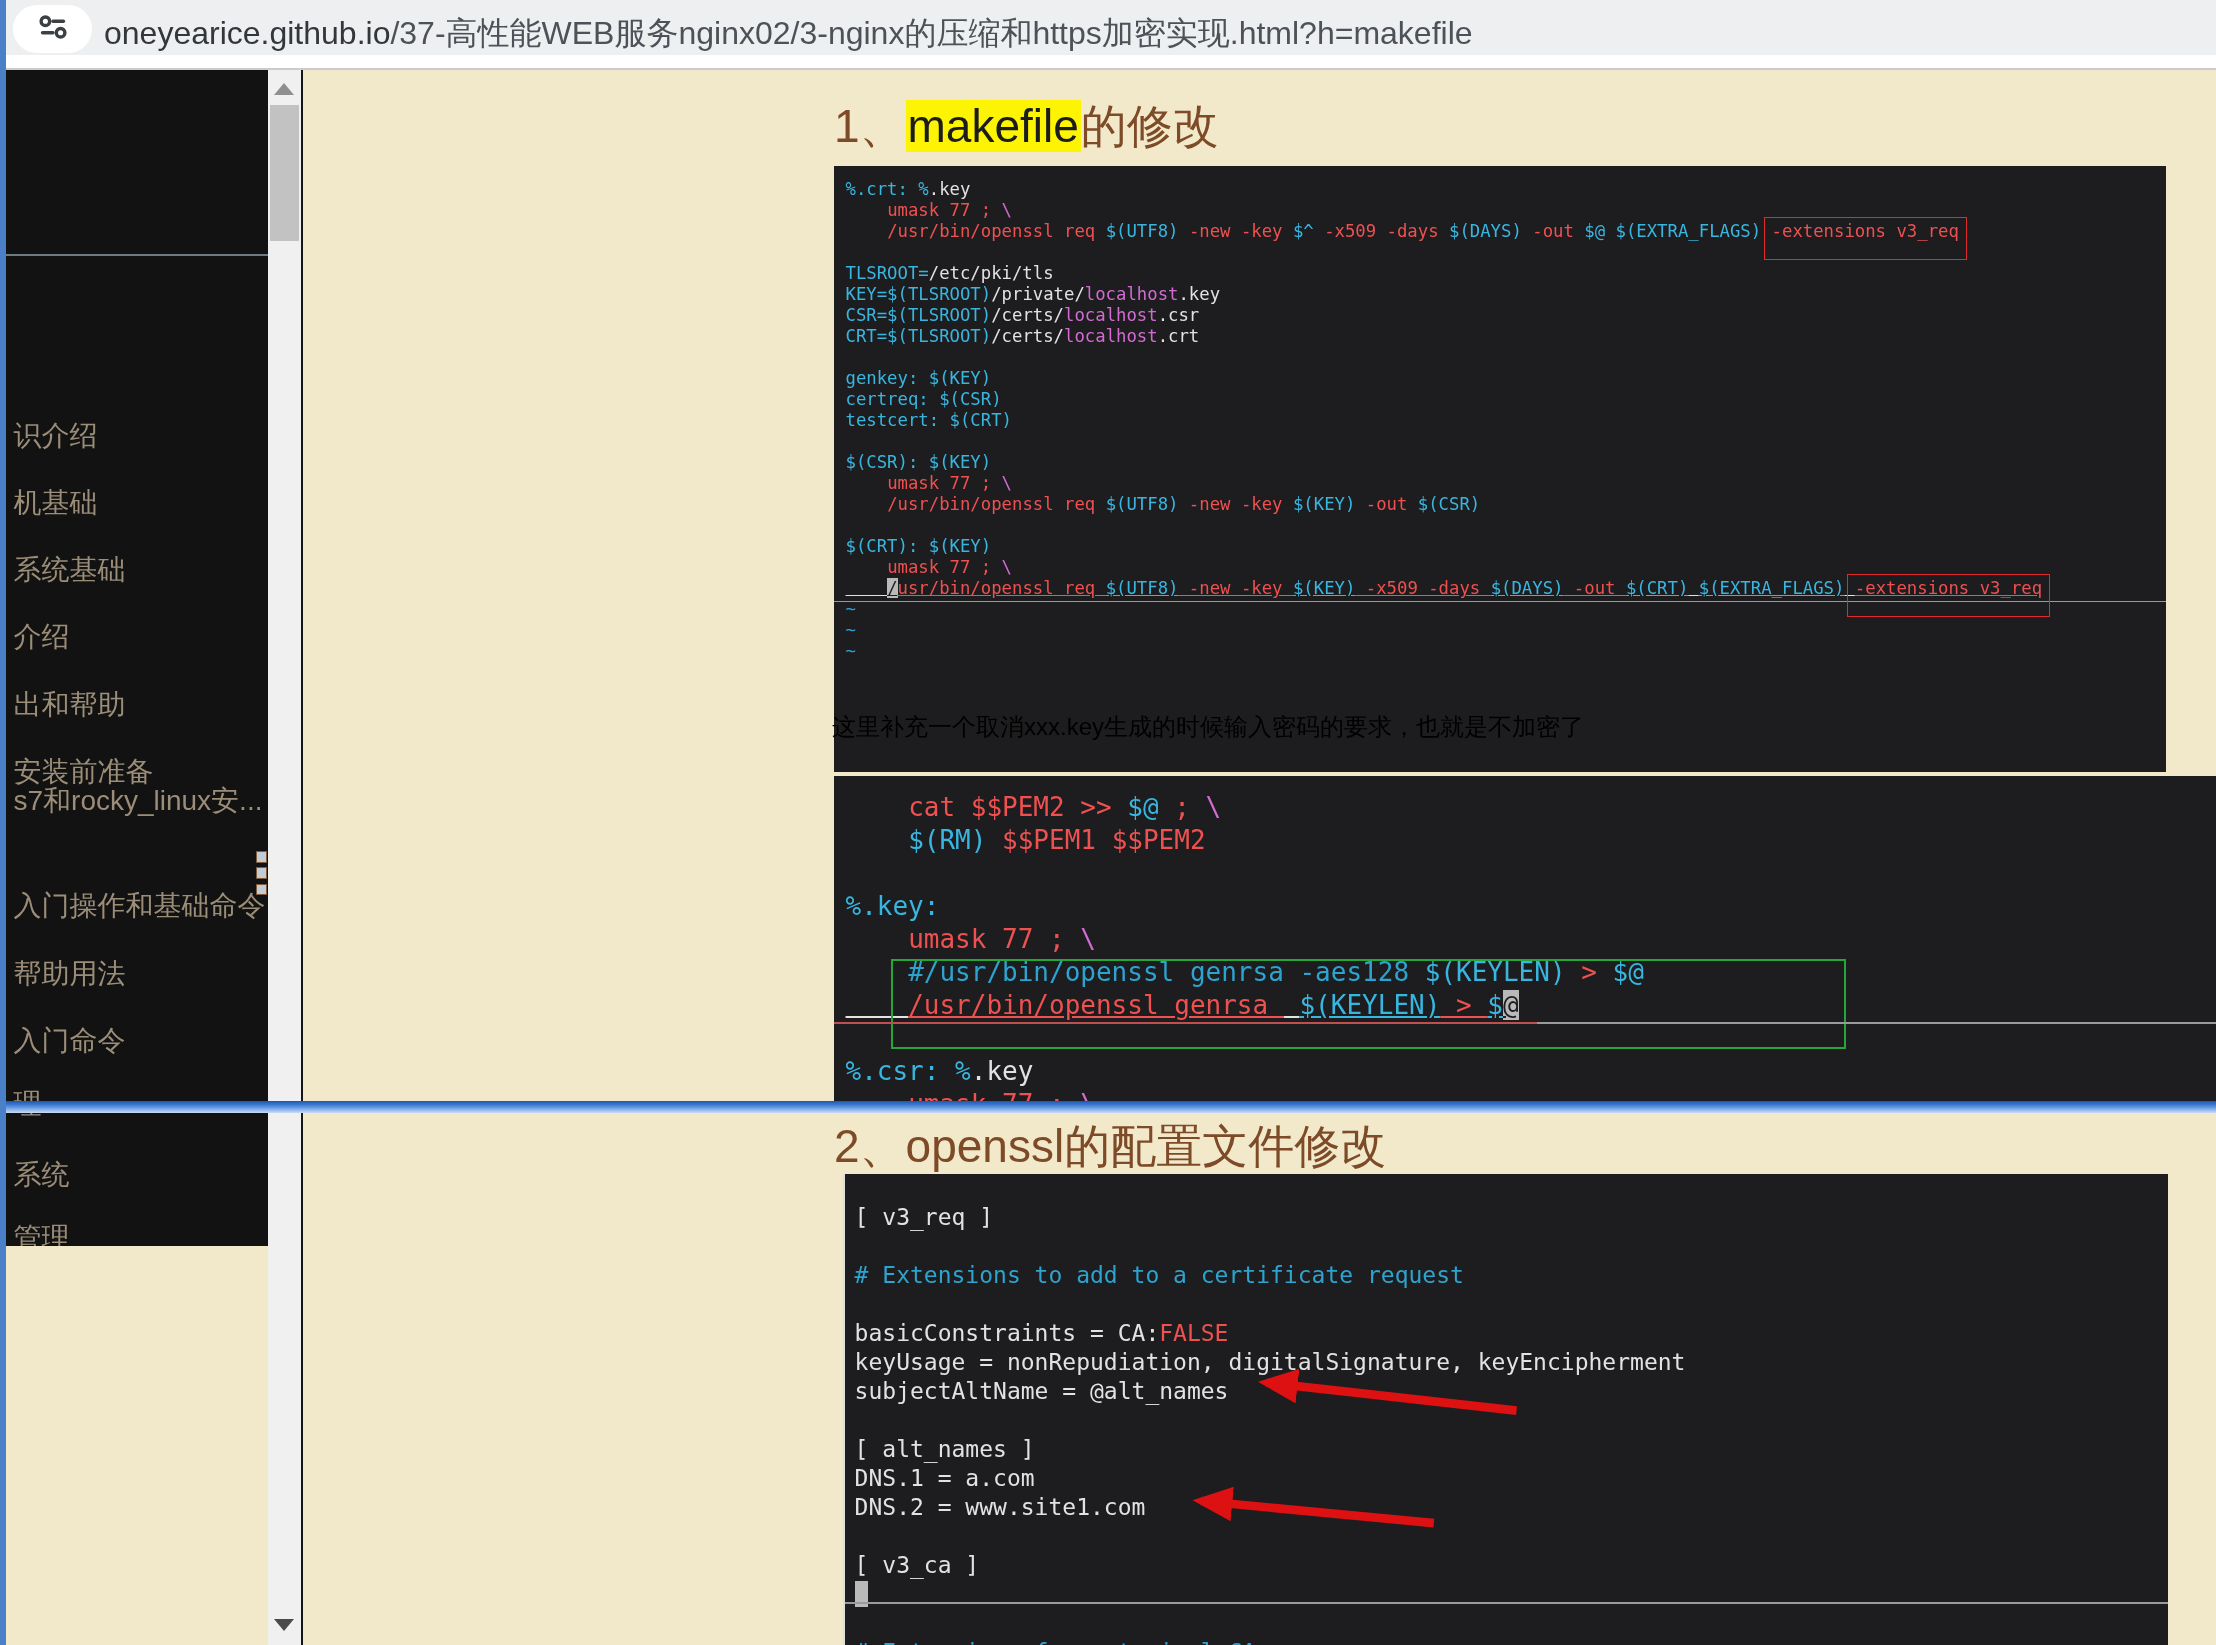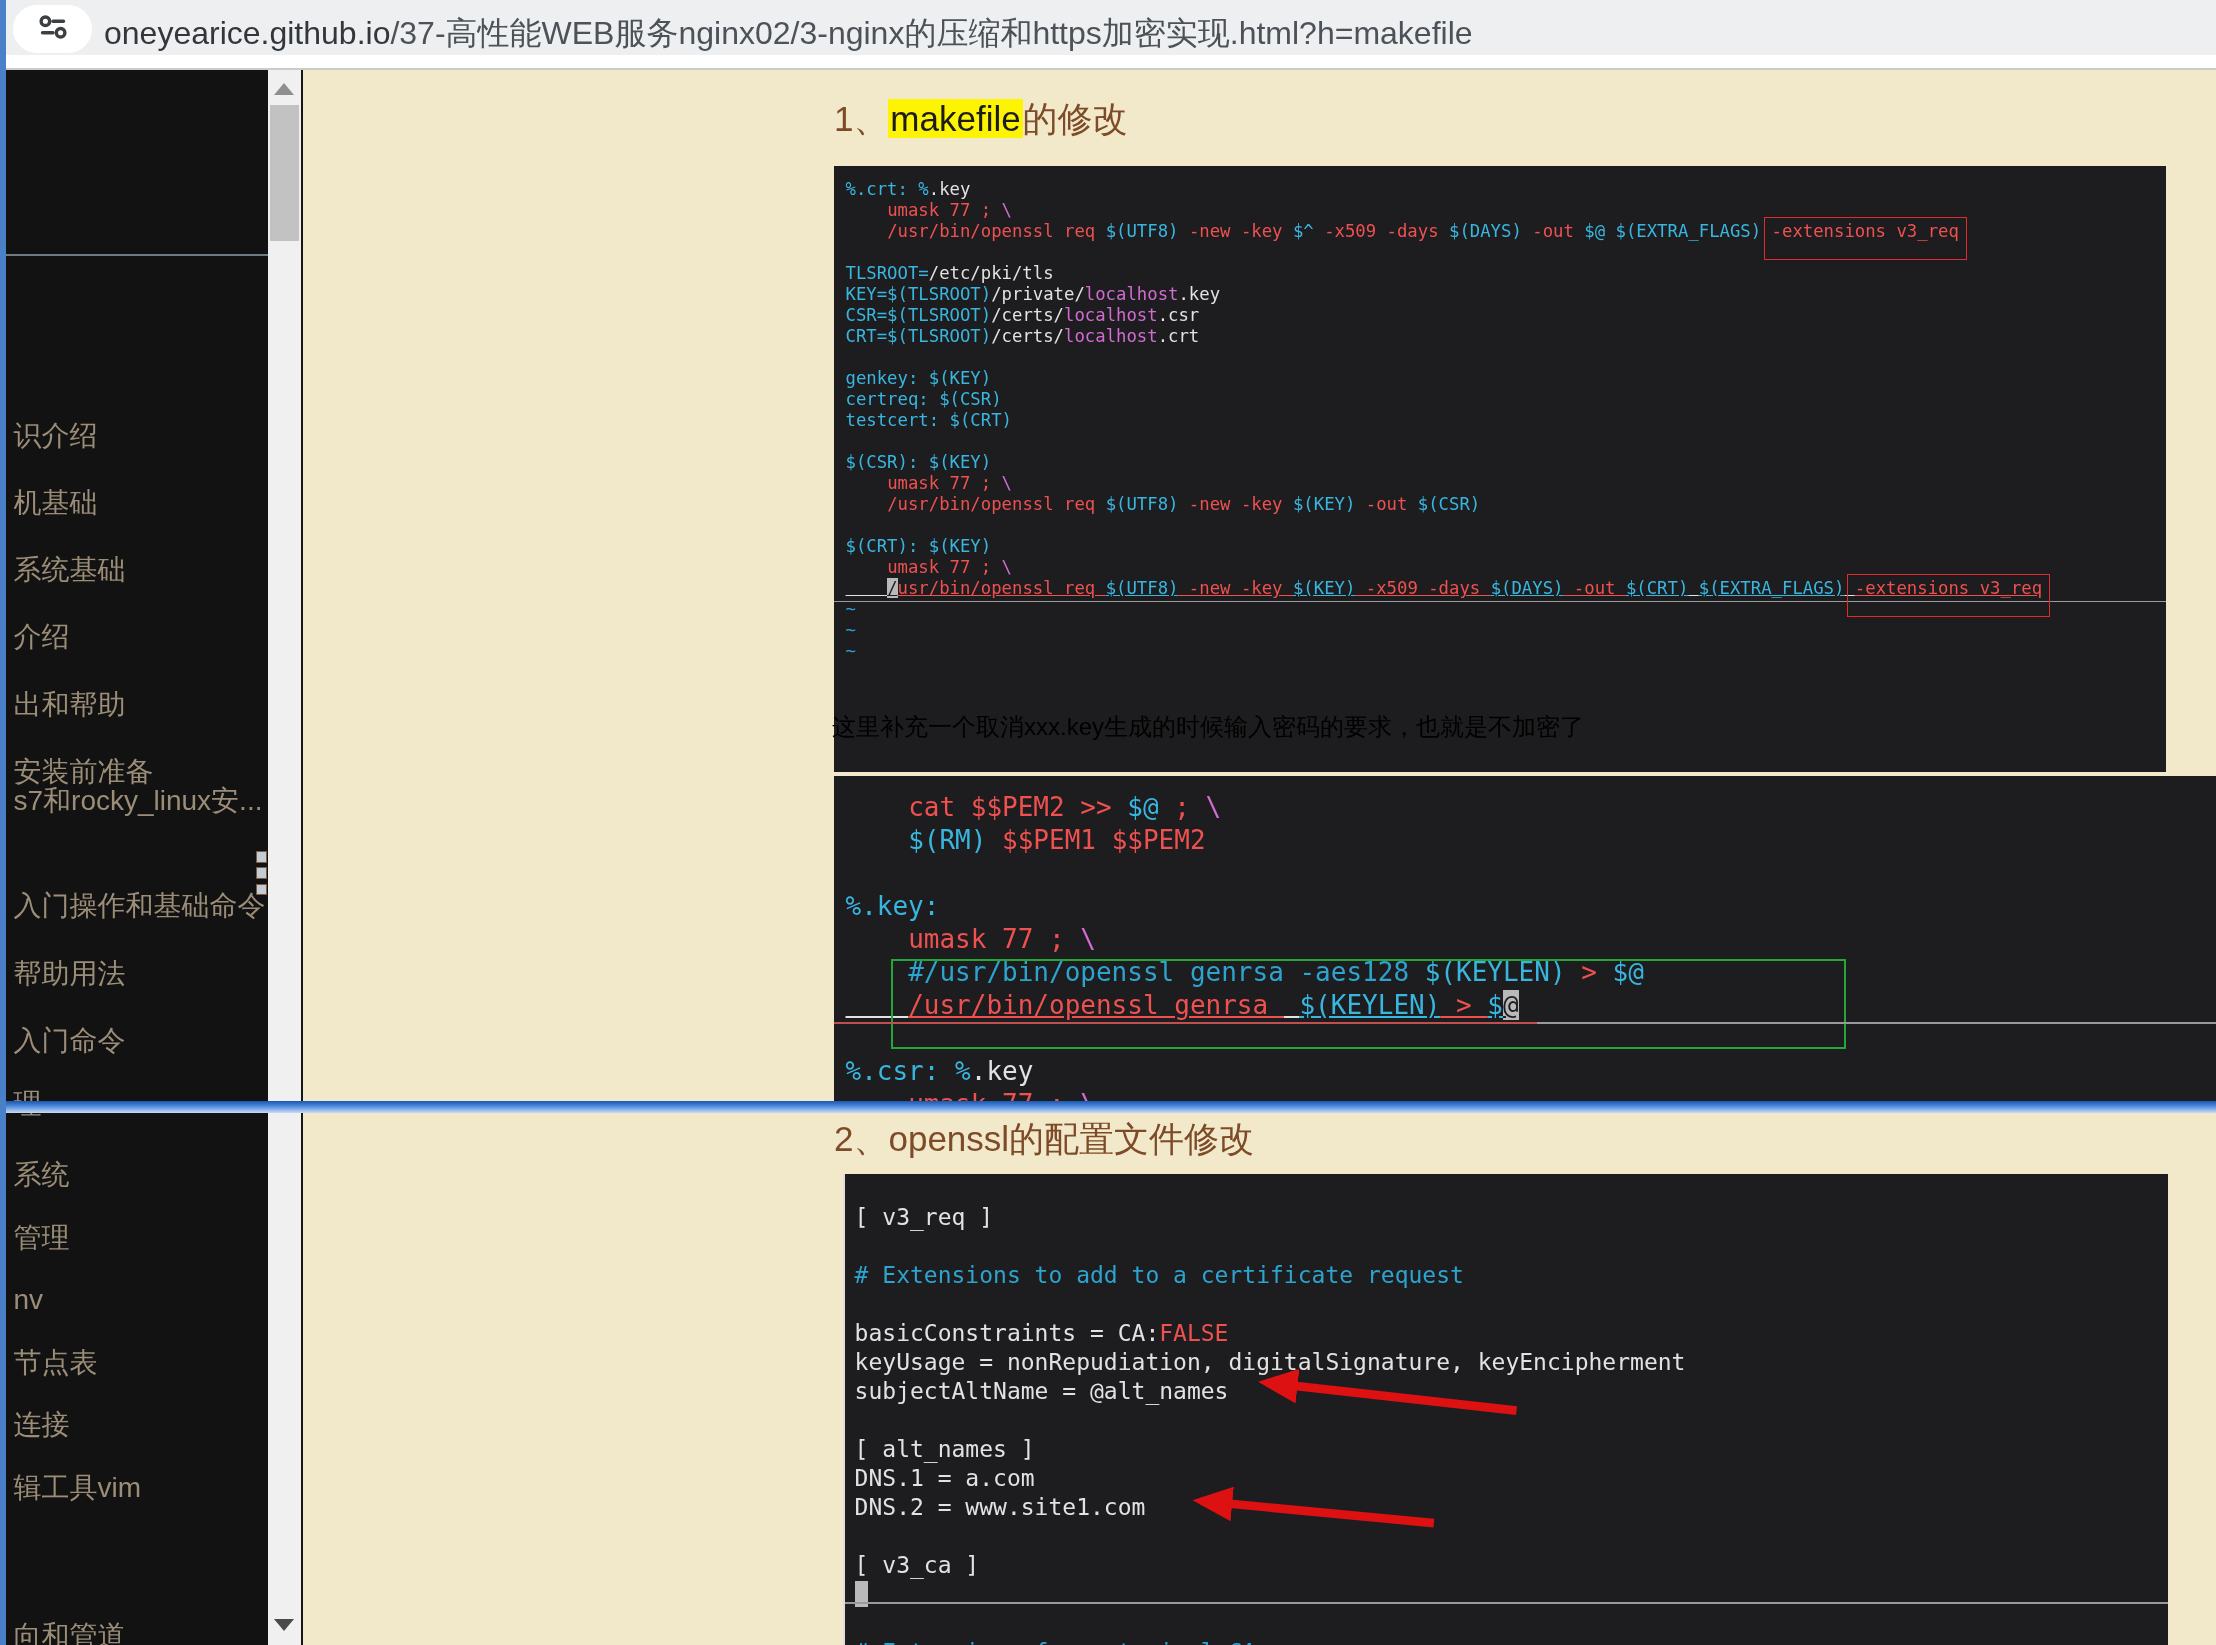--- a/index.html
+++ b/index.html
@@ -12,38 +12,38 @@
   .topborder{position:absolute;left:0;top:68px;width:2216px;height:1.9px;background:#c9cbcd;z-index:30;}
   .site-pill{position:absolute;left:13.4px;top:4.8px;width:79px;height:48px;border-radius:25px;background:#fff;
              display:flex;align-items:center;justify-content:center;}
   .urlbar{position:absolute;left:104px;top:11.5px;font-size:32px;color:#33373c;white-space:nowrap;z-index:31;}
   .url-path{color:#4c5258;}
 
   
   .blue-edge{position:absolute;left:0;top:0;width:5.8px;height:1646px;background:#4a80c8;z-index:60;}
 
   
-  .sidebar{position:absolute;left:5.8px;top:70px;width:262px;height:1576px;background:#121212;overflow:hidden;}
+  .sidebar{position:absolute;left:5.8px;top:70px;width:262px;height:1176px;background:#121212;overflow:hidden;}
   .sb-divider{position:absolute;left:0;top:184px;width:262px;height:1.9px;background:#6f7b82;}
   .sb-item{position:absolute;left:7.7px;height:31px;font-size:28px;line-height:31px;color:#9b8d77;white-space:nowrap;}
   .grip{position:absolute;left:250px;top:781px;display:flex;flex-direction:column;gap:4.8px;}
   .grip span{width:9.6px;height:9.6px;background:#c3cbd4;border:1px solid #7d5a3c;display:block;}
 
   
   .scrolltrack{position:absolute;left:268px;top:70px;width:33px;height:1576px;background:#f0f0f0;}
   .tri-up{position:absolute;left:5.8px;top:12.5px;width:0;height:0;
           border-left:10.6px solid transparent;border-right:10.6px solid transparent;border-bottom:12.5px solid #8f8f8f;}
   .scroll-thumb{position:absolute;left:1.9px;top:35px;width:29px;height:136px;background:#c2c2c2;}
   .tri-down{position:absolute;left:5.8px;top:1549px;width:0;height:0;
           border-left:10.6px solid transparent;border-right:10.6px solid transparent;border-top:12.5px solid #4a4a4a;}
   .vborder{position:absolute;left:301px;top:70px;width:1.9px;height:1576px;background:#161616;}
 
   
   .content-bg{position:absolute;left:303px;top:70px;width:1914px;height:1576px;background:#f2e9cb;}
-  .h-doc{position:absolute;font-size:35px;color:#7d4b28;white-space:nowrap;font-weight:400;}
+  .h-doc{position:absolute;font-size:46px;color:#7d4b28;white-space:nowrap;font-weight:400;}
   #h1{left:834px;top:96px;}
   #h2{left:834px;top:1116px;}
   .hl{background:#fdf403;color:#1c1c1c;padding:0 1.9px;}
   .para{position:absolute;left:832px;top:711px;font-size:24px;color:#000000;white-space:nowrap;}
 
   
   .code{position:absolute;background:#1d1d1f;box-sizing:border-box;font-family:"DejaVu Sans Mono",monospace;}
   .code .cl{white-space:pre;}
   #code1{left:834px;top:166px;width:1332px;height:606px;padding:13.4px 0 0 11.5px;font-size:17.3px;}
   #code1 .cl{height:21px;line-height:21px;}

